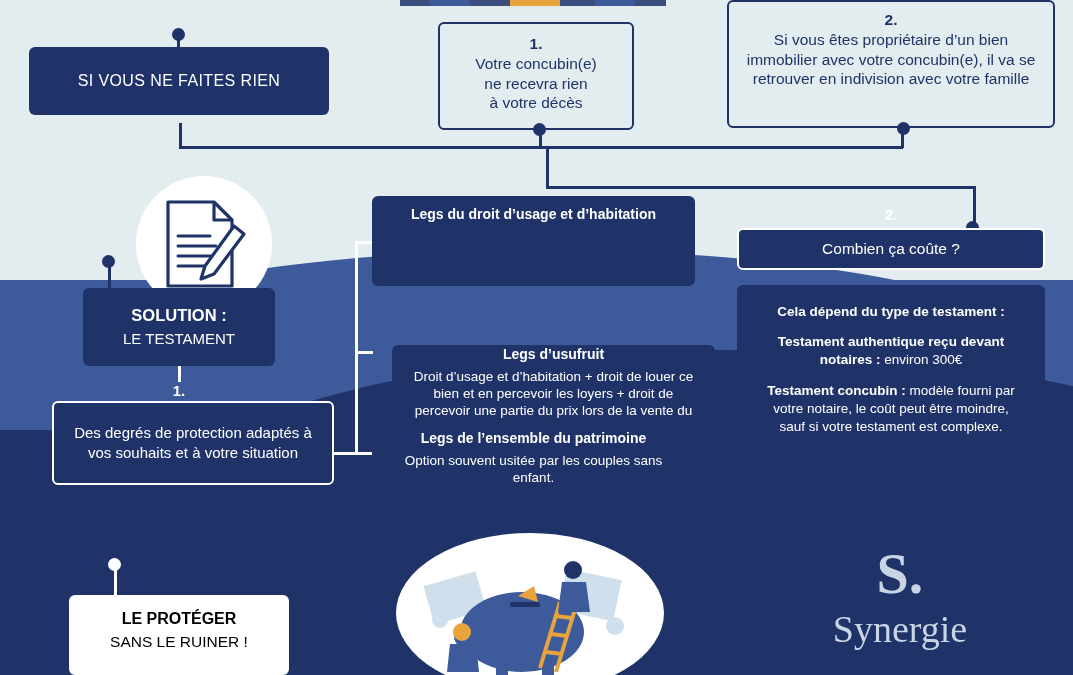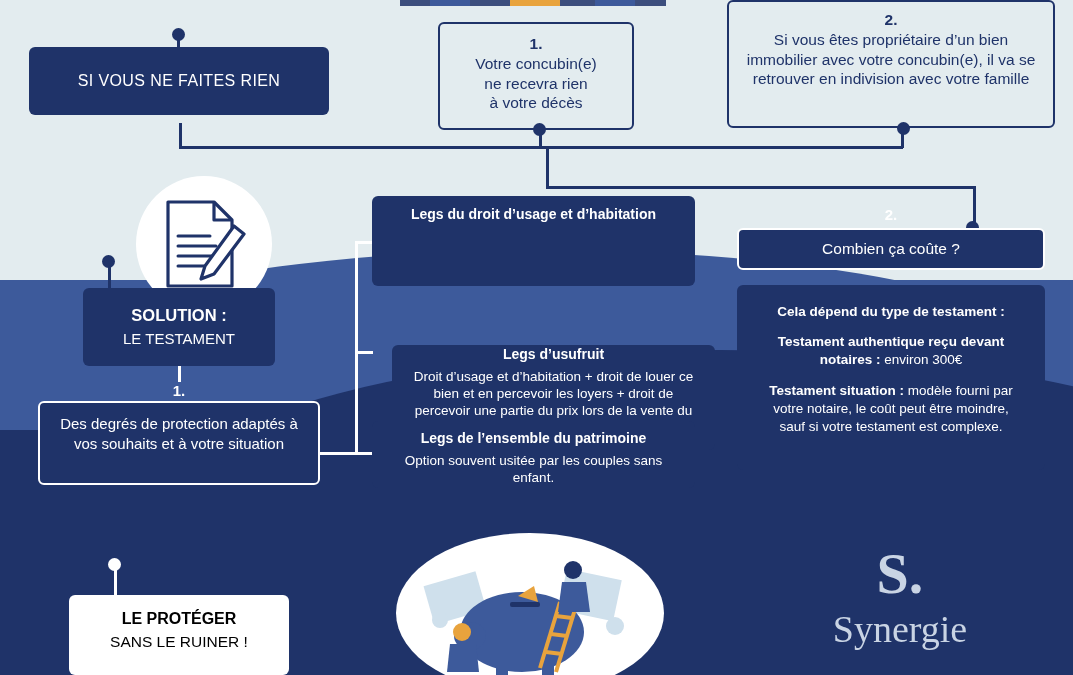--- a/index.html
+++ b/index.html
@@ -61,21 +61,21 @@
   #si-vous-ne-faites-rien{left:29px;top:47px;width:300px;height:68px;
       display:flex;align-items:center;justify-content:center;font-size:16px;letter-spacing:.4px;}
   #box-top-1{left:438px;top:22px;width:196px;height:108px;padding:10px 8px 0;font-size:15.5px;}
   #box-top-2{left:727px;top:0px;width:328px;height:128px;padding:8px 10px 0;font-size:15.5px;}
 
   #solution-box{left:83px;top:288px;width:192px;height:78px;
       display:flex;flex-direction:column;align-items:center;justify-content:center;font-size:16px;}
   #solution-box .ttl{font-size:16.5px;margin-bottom:3px;}
   #solution-box .sub{font-size:15px;}
 
-  #degres-box{left:38px;top:401px;width:282px;height:84px;padding:11px 10px 0;font-size:15px;
+  #degres-box{left:52px;top:401px;width:282px;height:84px;padding:20px 10px 0;font-size:15px;
       background:#1f3369;border:2px solid #ffffff;border-radius:6px;color:#fff;text-align:center;line-height:1.3;}
   #num-1-left{position:absolute;left:38px;top:382px;width:282px;text-align:center;color:#fff;font-weight:bold;font-size:15px;}
 
   #legs-usage{left:372px;top:196px;width:323px;height:90px;padding:10px 14px 0;font-size:13.5px;}
   #legs-usufruit{left:392px;top:300px;width:323px;height:105px;padding:1px 14px 0;font-size:13.5px;margin-top:45px;}
   #legs-patrimoine{left:372px;top:421px;width:323px;height:67px;padding:9px 14px 0;font-size:13.5px;}
   .legs-title{font-weight:bold;font-size:14px;display:block;margin-bottom:4px;}
 
   #combien-box{left:737px;top:228px;width:308px;height:42px;
       display:flex;align-items:center;justify-content:center;font-size:15.5px;
@@ -207,21 +207,21 @@
 <div class="box" id="combien-box">
   <span>Combien ça coûte ?</span>
 </div>
 
 <div class="box" id="cout-box">
   <p class="b">Cela dépend du type de testament :</p>
   <p>
     <span class="b">Testament authentique reçu devant notaires :</span><span> environ 300€</span>
   </p>
   <p>
-    <span class="b">Testament situation :</span><span> modèle fourni par votre notaire, le coût peut être moindre, sauf si votre testament est complexe.</span>
+    <span class="b">Testament concubin :</span><span> modèle fourni par votre notaire, le coût peut être moindre, sauf si votre testament est complexe.</span>
   </p>
 </div>
 
 <div id="piggy-circle"></div>
 <svg style="position:absolute;left:410px;top:540px;width:250px;height:135px;" viewBox="0 0 250 135">
 
   <rect x="18" y="38" width="54" height="40" fill="#cfe0ec" transform="rotate(-16 45 58)"></rect>
   <rect x="152" y="34" width="56" height="42" fill="#cfe0ec" transform="rotate(12 180 55)"></rect>
 
   <ellipse cx="112" cy="92" rx="62" ry="40" fill="#3d5a9b"></ellipse>

